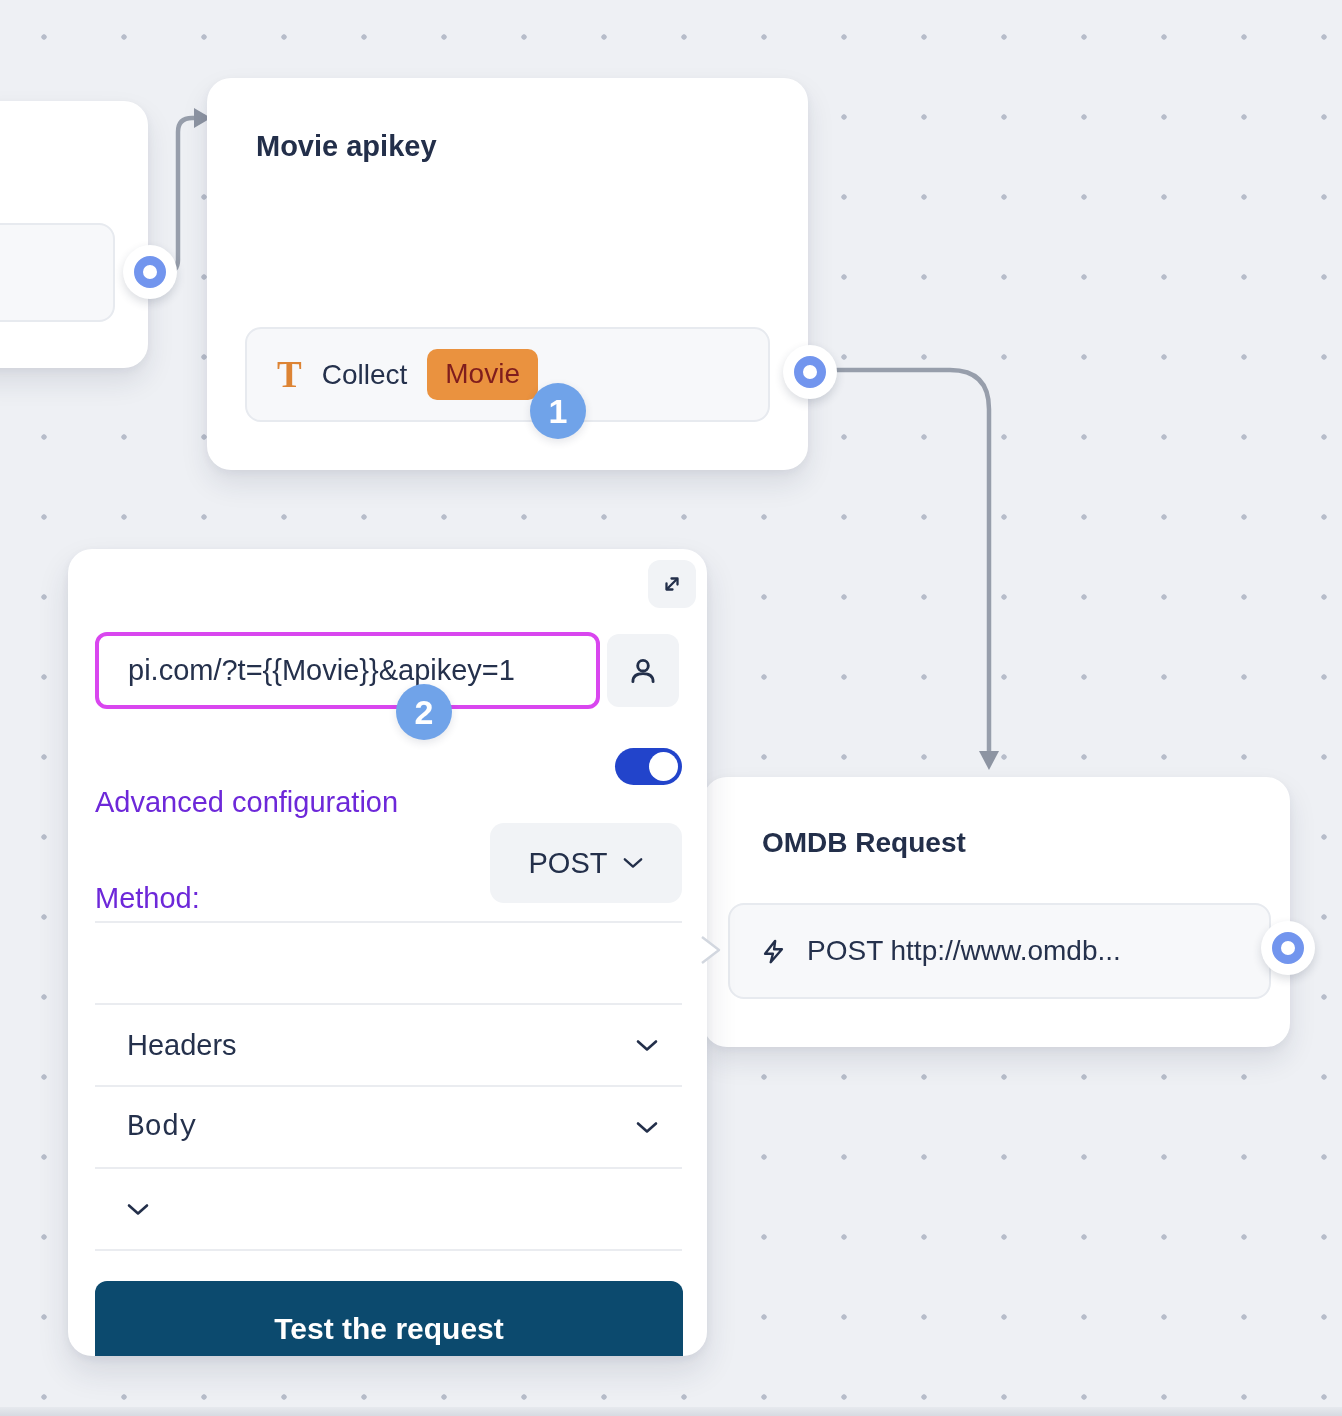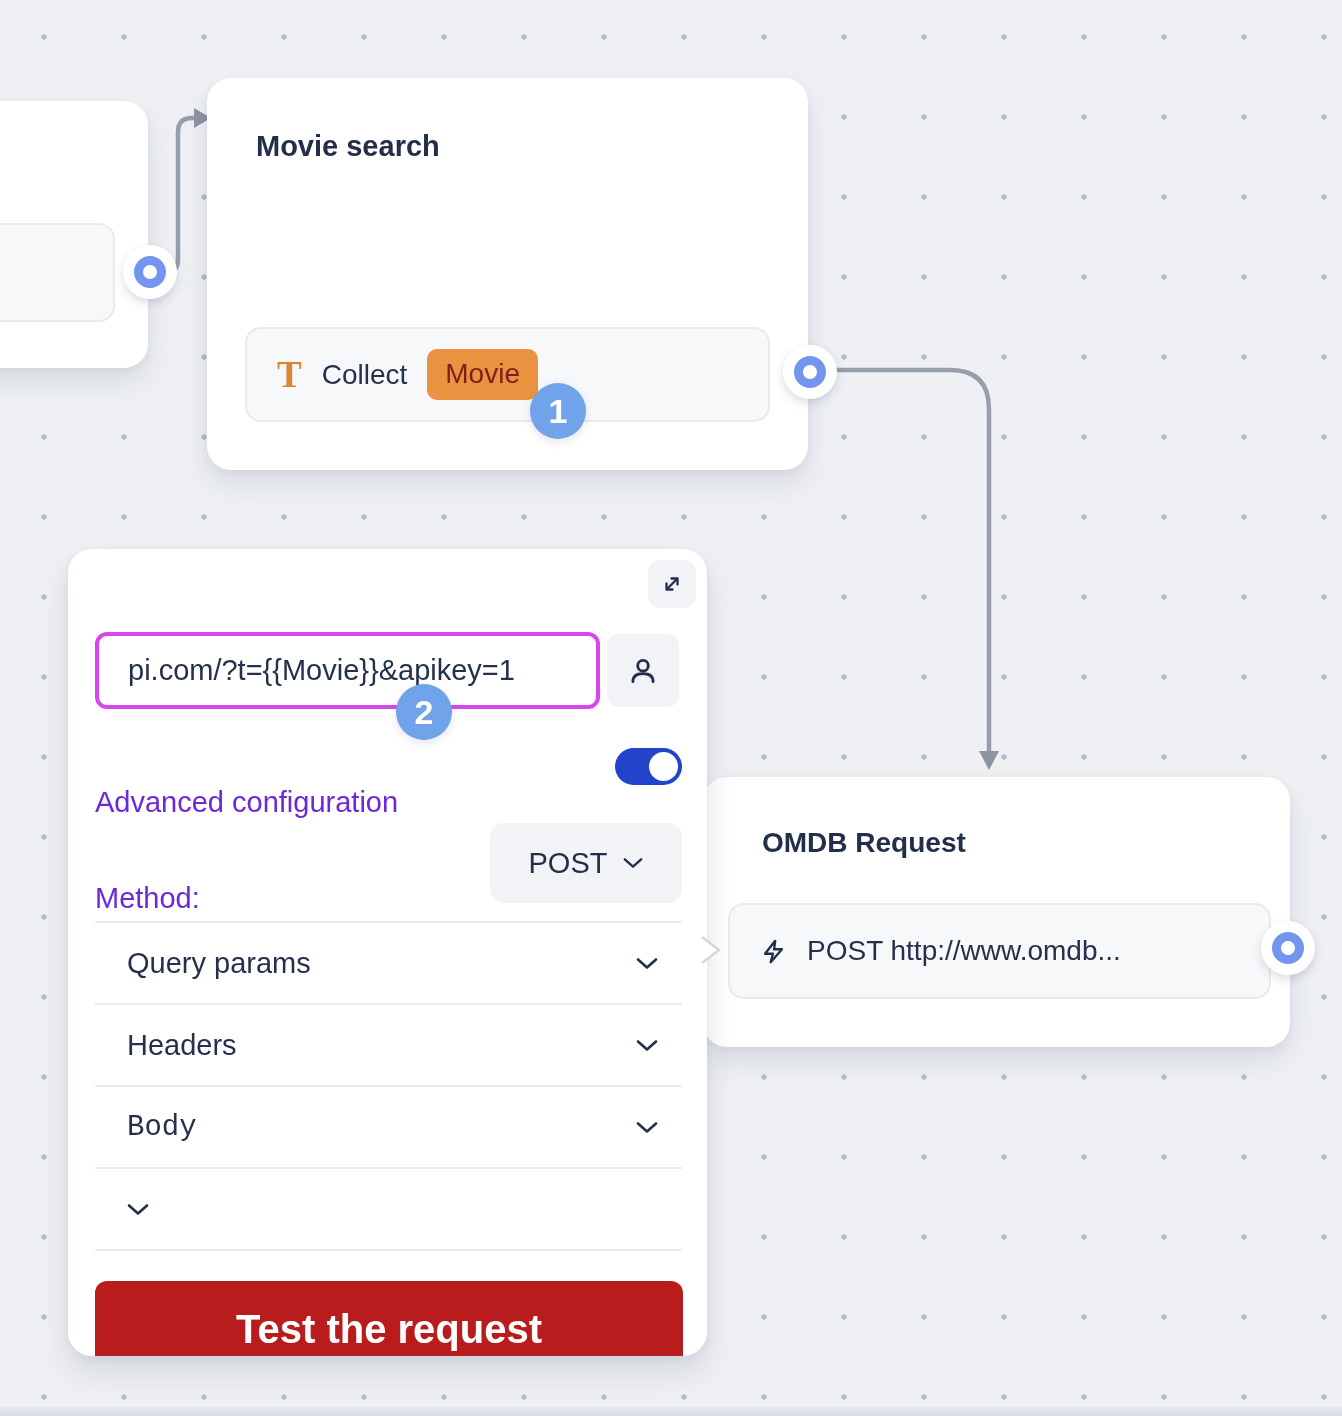--- a/index.html
+++ b/index.html
@@ -78,22 +78,22 @@
   }
   .divider{position:absolute;left:27px;width:587px;height:0;border-top:2px solid #eaecf0;}
   .section-row{
     position:absolute;left:27px;width:587px;height:80px;
     display:flex;align-items:center;justify-content:space-between;
     padding:0 24px 0 32px;box-sizing:border-box;cursor:pointer;
     color:#25314c;font-size:29px;
   }
   #test-btn{
     position:absolute;left:27px;top:732px;width:588px;height:96px;
-    background:#b91c1c;border:none;border-radius:12px;
-    color:#fff;font-size:40px;font-weight:700;
+    background:#0c4a6e;border:none;border-radius:12px;
+    color:#fff;font-size:30px;font-weight:700;
     font-family:"Liberation Sans","DejaVu Sans",sans-serif;cursor:pointer;
   }
   
   #row-notch{position:absolute;left:700px;top:935px;z-index:8;}
   #bottom-band{
     position:absolute;left:0;right:0;bottom:0;height:9px;z-index:9;
     background:linear-gradient(#e6e9ee,#d6dae1);
   }
   svg{display:block;}
 </style>
@@ -111,21 +111,21 @@
 
   <div class="card" style="left:-44px;top:101px;width:192px;height:267px;">
     <div class="node-row" style="left:-20px;top:122px;width:179px;height:99px;"></div>
   </div>
   <div class="port" style="left:150px;top:272px;">
     <div class="port-halo"></div>
     <div class="port-ring"></div>
   </div>
 
   <div class="card" style="left:207px;top:78px;width:601px;height:392px;">
-    <div class="node-title" style="left:49px;top:52px;">Movie search</div>
+    <div class="node-title" style="left:49px;top:52px;">Movie apikey</div>
 
 
     <div class="node-row" style="left:38px;top:249px;width:525px;height:95px;">
       <span class="serif-t">T</span>
       <span>Collect</span>
       <span class="chip">Movie</span>
     </div>
   </div>
   <div class="port" style="left:810px;top:372px;">
     <div class="port-halo"></div>
@@ -180,28 +180,20 @@
       <span>POST</span>
       <span>
         <svg width="20" height="12" viewBox="0 0 22 12" fill="none" stroke="#232f4a" stroke-width="2.6" stroke-linecap="round" stroke-linejoin="round">
           <polyline points="2,2 11,10 20,2"></polyline>
         </svg>
       </span>
     </div>
 
     <div class="divider" style="top:372px;"></div>
 
-    <div class="section-row" style="top:374px;">
-      <span>Query params</span>
-      <span>
-        <svg width="22" height="13" viewBox="0 0 22 12" fill="none" stroke="#232f4a" stroke-width="2.6" stroke-linecap="round" stroke-linejoin="round">
-            <polyline points="2,2 11,10 20,2"></polyline>
-          </svg>
-      </span>
-    </div>
     <div class="divider" style="top:454px;"></div>
 
     <div class="section-row" style="top:456px;">
       <span>Headers</span>
       <span>
         <svg width="22" height="13" viewBox="0 0 22 12" fill="none" stroke="#232f4a" stroke-width="2.6" stroke-linecap="round" stroke-linejoin="round">
             <polyline points="2,2 11,10 20,2"></polyline>
           </svg>
       </span>
     </div>

